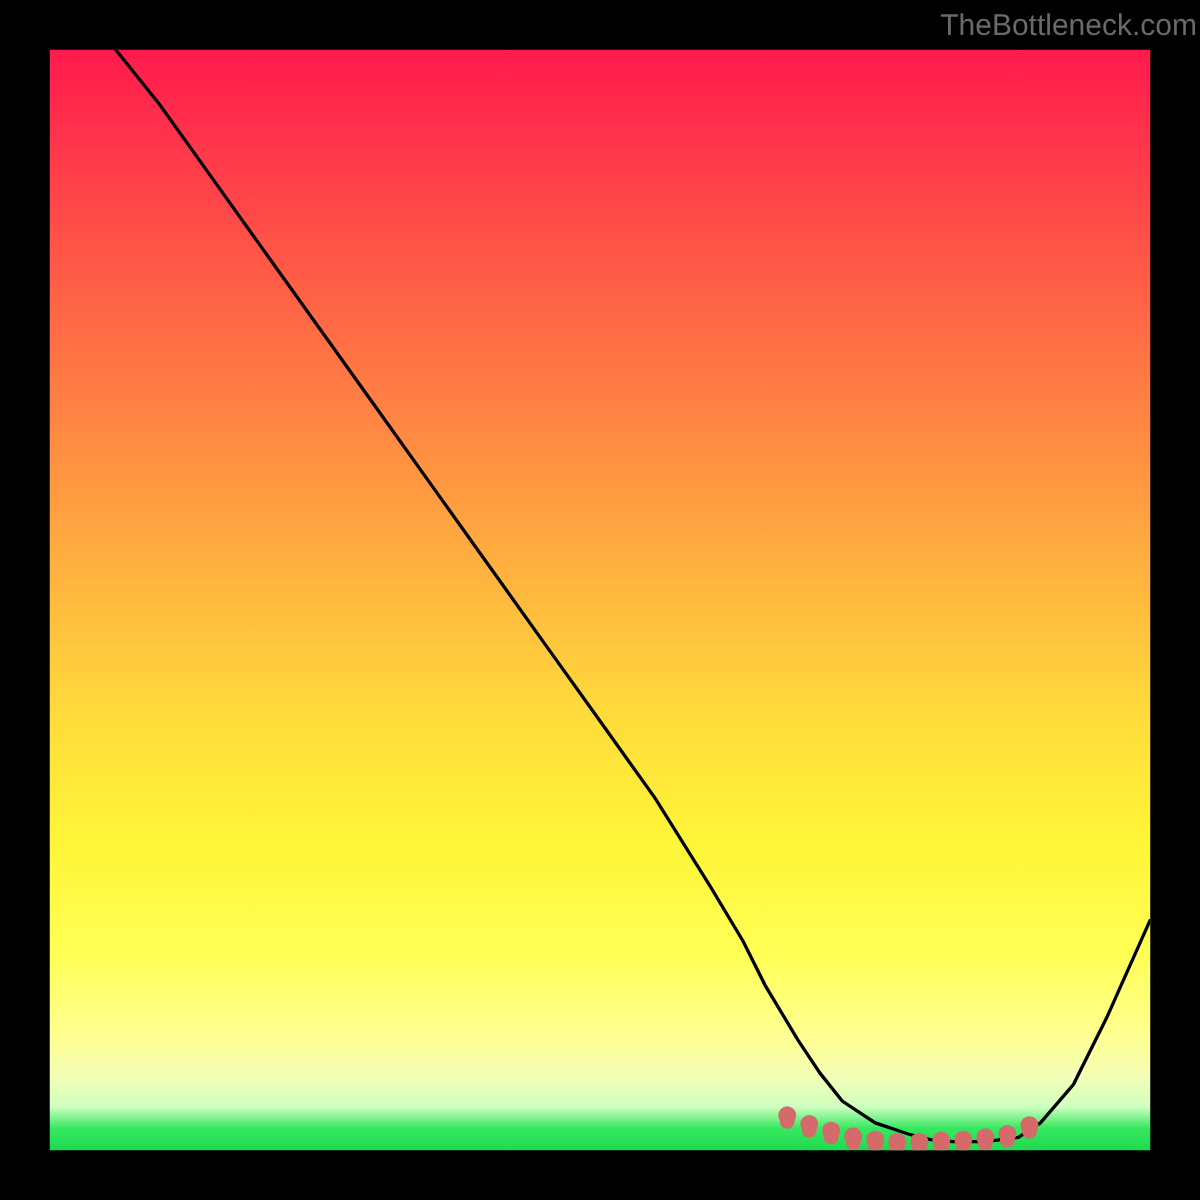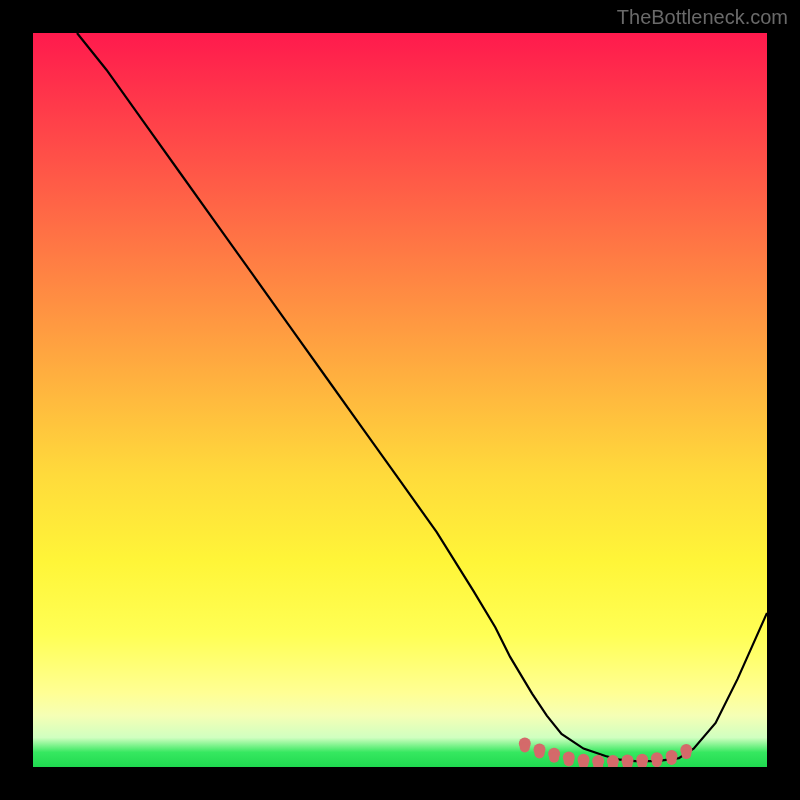--- a/index.html
+++ b/index.html
@@ -6,21 +6,21 @@
   body {
     width: 800px;
     height: 800px;
     background: #000;
     position: relative;
     font-family: Arial, sans-serif;
   }
   .watermark {
     position: absolute;
     top: 6px;
-    right: 12px;
+    right: 2px;
     color: #6a6a6a;
     font-size: 20px;
     font-weight: 500;
     z-index: 10;
   }
   .plot-area {
     position: absolute;
     left: 33px;
     top: 33px;
     width: 734px;

